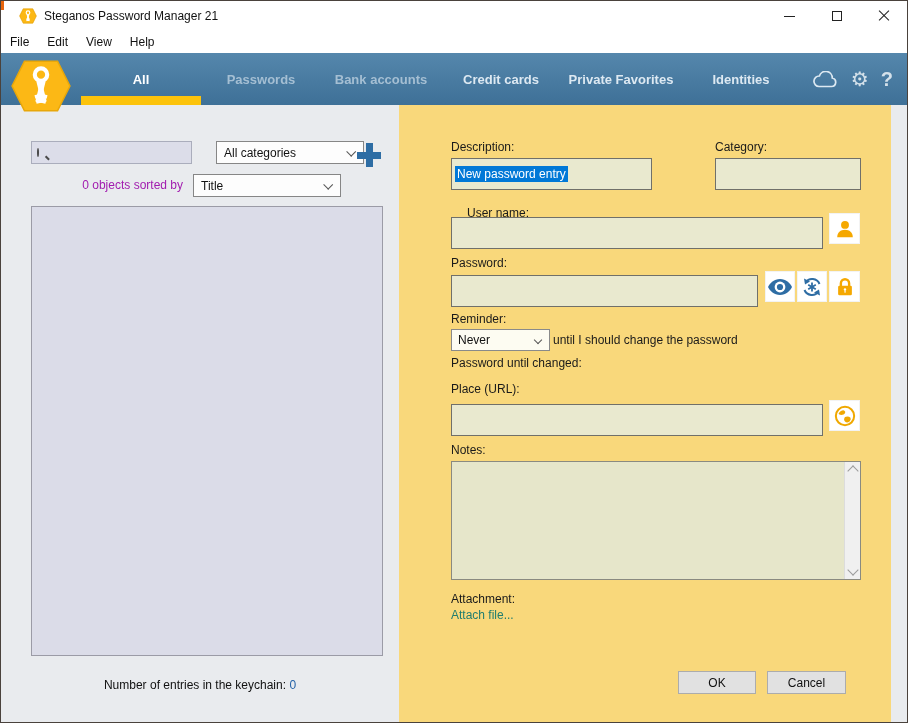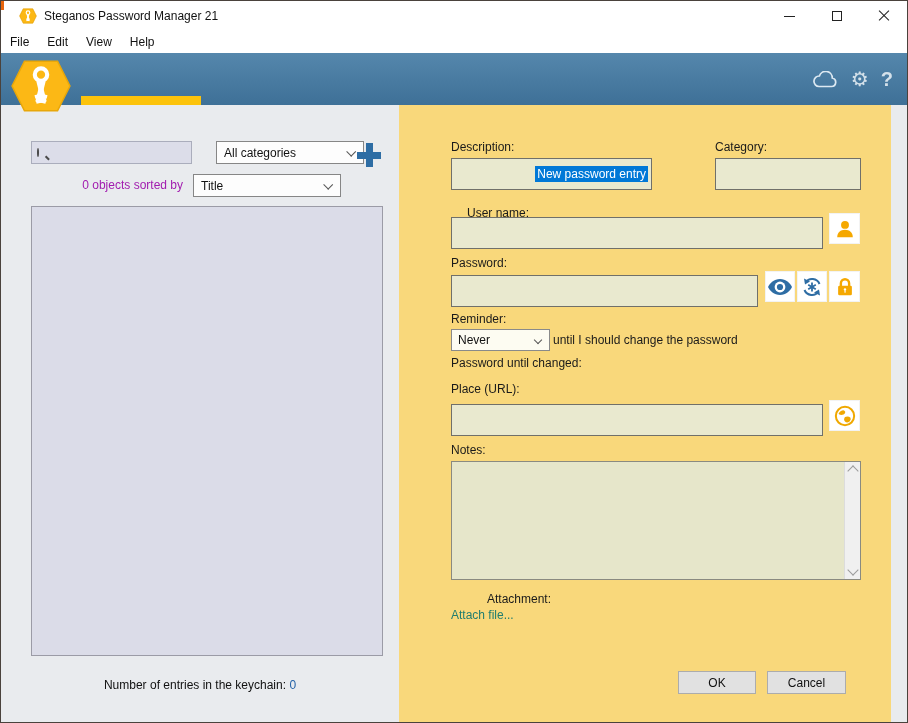--- a/index.html
+++ b/index.html
@@ -59,21 +59,21 @@
   .plus-btn { position:absolute; left:355px; top:37px; width:26px; height:26px; }
   .plus-btn .pb-v { position:absolute; left:10px; top:1px; width:7px; height:24px; background:#2e6da4; }
   .plus-btn .pb-h { position:absolute; left:1px; top:10px; width:24px; height:7px; background:#2e6da4; }
   .sort-text { position:absolute; left:30px; top:73px; width:152px; text-align:right; font-size:12px; color:#a21caf; }
   .entry-list { position:absolute; left:30px; top:101px; width:352px; height:450px; background:#dbdce8; border:1px solid #9b9ba6; }
   .sidebar-footer { position:absolute; left:0; top:573px; width:100%; text-align:center; font-size:12px; color:#111; }
   .count-blue { color:#2563a8; }
 
   
   .flabel { position:absolute; font-size:12px; color:#1a1a1a; }
-  .field { position:absolute; background:#e9e9cf; border:1px solid #70706a; font-size:12px; display:flex; align-items:center; padding:15px 3px; color:#111;justify-content:flex-end; }
+  .field { position:absolute; background:#e9e9cf; border:1px solid #70706a; font-size:12px; display:flex; align-items:center; padding:15px 3px; color:#111; }
   .sel { background:#0078d7; color:#fff; padding:1px 2px; font-size:12px; }
   .icon-btn { position:absolute; width:31px; height:31px; background:#fff; border:1px solid #f3f3f3; display:flex; align-items:center; justify-content:center; }
   .combo-sm { position:absolute; left:52px; top:224px; width:99px; height:22px; background:#fdfcf2; border:1px solid #8a8a8a; font-size:12px; display:flex; align-items:center; padding-left:6px; color:#111; }
   .combo-sm .chev { position:absolute; right:8px; top:7px; width:6px; height:6px; border-right:1.4px solid #555; border-bottom:1.4px solid #555; transform:rotate(45deg); }
   .suffix-text { position:absolute; left:154px; top:228px; font-size:12px; color:#1a1a1a; }
   .notes-area { position:absolute; left:52px; top:356px; width:410px; height:119px; background:#e6e6ca; border:1px solid #8a8a80; }
   .notes-scrollbar { position:absolute; right:0; top:0; width:16px; height:100%; background:#f0f0f0; border-left:1px solid #dcdcdc; }
   .sb-arrow { position:absolute; left:4px; width:8px; height:8px; }
   .sb-arrow.up { top:5px; border-left:1.6px solid #9b9b9b; border-top:1.6px solid #9b9b9b; transform:rotate(45deg); }
   .sb-arrow.down { bottom:5px; border-right:1.6px solid #9b9b9b; border-bottom:1.6px solid #9b9b9b; transform:rotate(45deg); }
@@ -139,20 +139,28 @@
             <rect x="20.5" y="33" width="5.5" height="3.6"></rect>
             <rect x="20.5" y="38" width="5.5" height="3.6"></rect>
           </g>
         <g transform="rotate(14 30 21)">
             <rect x="29.5" y="20" width="5" height="22" rx="1"></rect>
             <rect x="34" y="33" width="5.5" height="3.6"></rect>
             <rect x="34" y="38" width="5.5" height="3.6"></rect>
           </g>
       </g>
     </svg>
+    <div class="tabs">
+      <div class="tab active">All</div>
+      <div class="tab muted">Passwords</div>
+      <div class="tab muted">Bank accounts</div>
+      <div class="tab light">Credit cards</div>
+      <div class="tab light">Private Favorites</div>
+      <div class="tab light">Identities</div>
+    </div>
     <div class="tab-underline"></div>
     <div class="hdr-icons">
       <span class="cloud-icon">
         <svg width="27" height="17" viewBox="0 0 27 17">
             <path d="M7 15.5 h12.5 a4.3 4.3 0 0 0 .8-8.5 A6.6 6.6 0 0 0 7.4 5 A5.1 5.1 0 0 0 7 15.5 Z" fill="none" stroke="#dde9f2" stroke-width="1.7"></path>
           </svg>
       </span>
       <span class="gear-icon">⚙</span>
       <span class="help-icon">?</span>
     </div>
@@ -264,21 +272,21 @@
 
       <div class="flabel" style="left:52px; top:338px;">Notes:</div>
       <div class="notes-area">
         <span></span>
         <div class="notes-scrollbar">
           <div class="sb-arrow up"></div>
           <div class="sb-arrow down"></div>
         </div>
       </div>
 
-      <div class="flabel" style="left:52px; top:487px;margin-left:36px;">Attachment:</div>
+      <div class="flabel" style="left:52px; top:487px;">Attachment:</div>
       <div class="attach-link">Attach file...</div>
 
       <div class="dlg-btn btn-ok">OK</div>
       <div class="dlg-btn btn-cancel">Cancel</div>
     </div>
 
     <div class="right-strip"></div>
   </div>
 </div>
 

